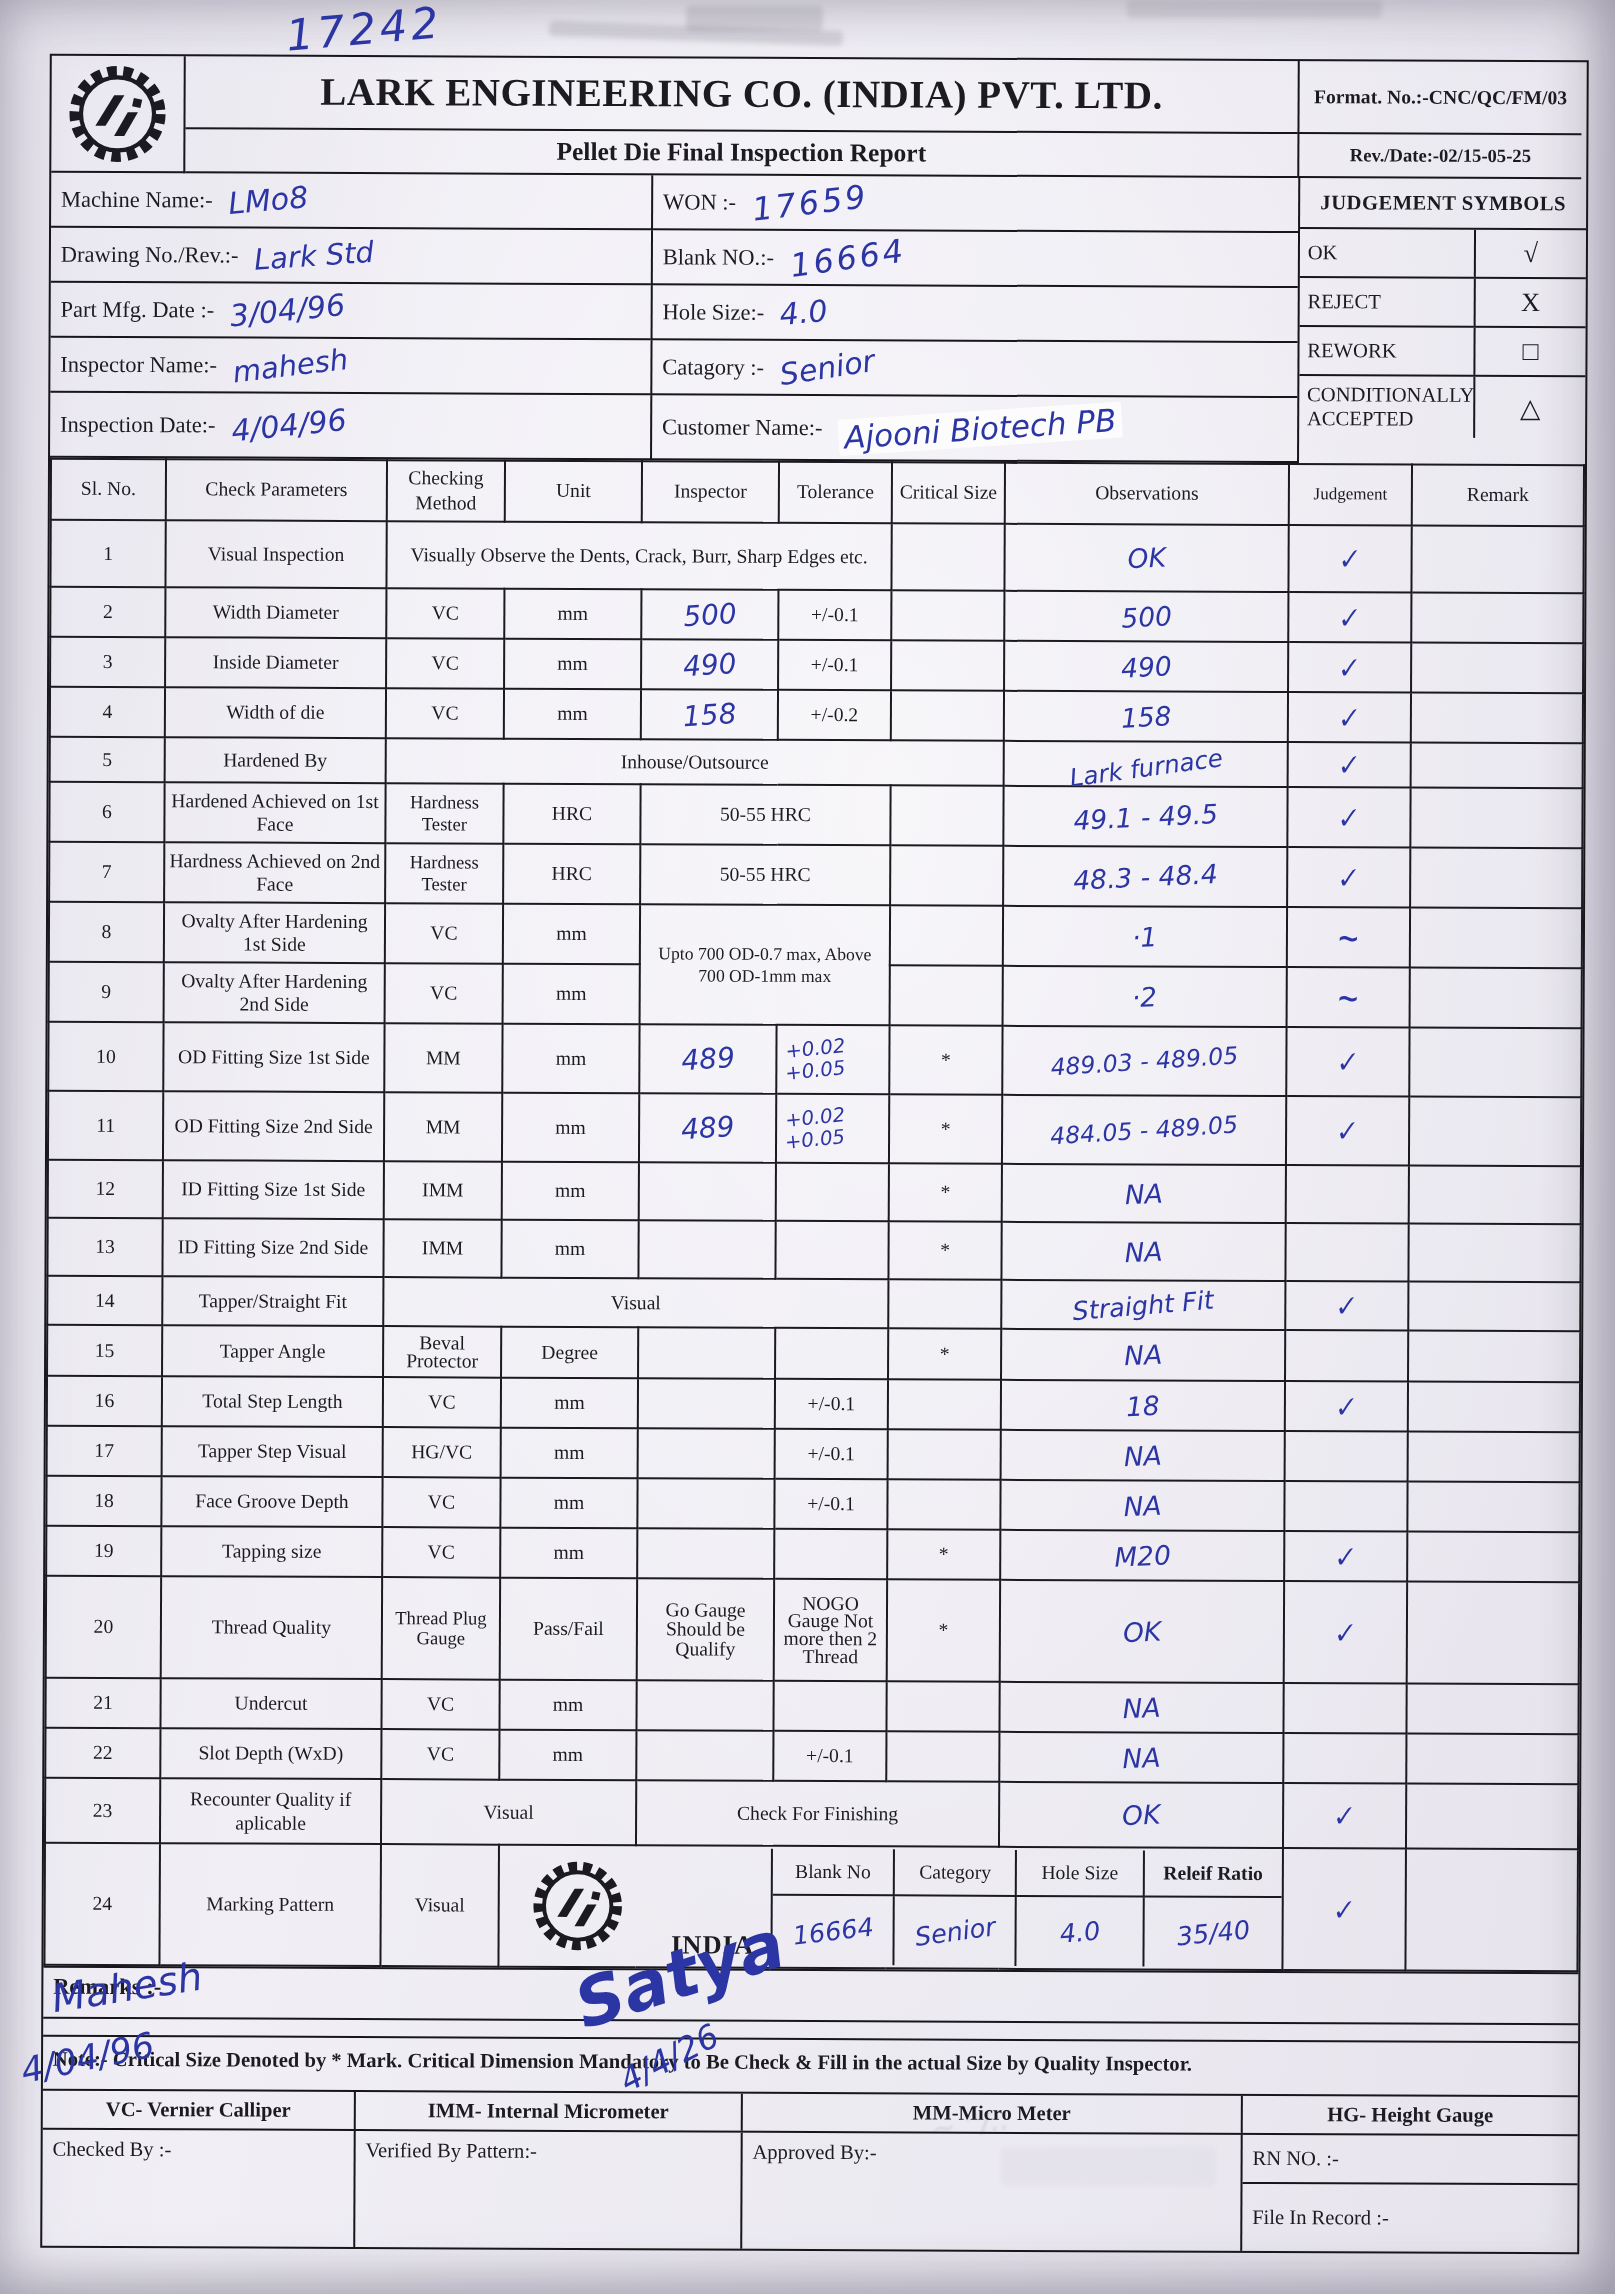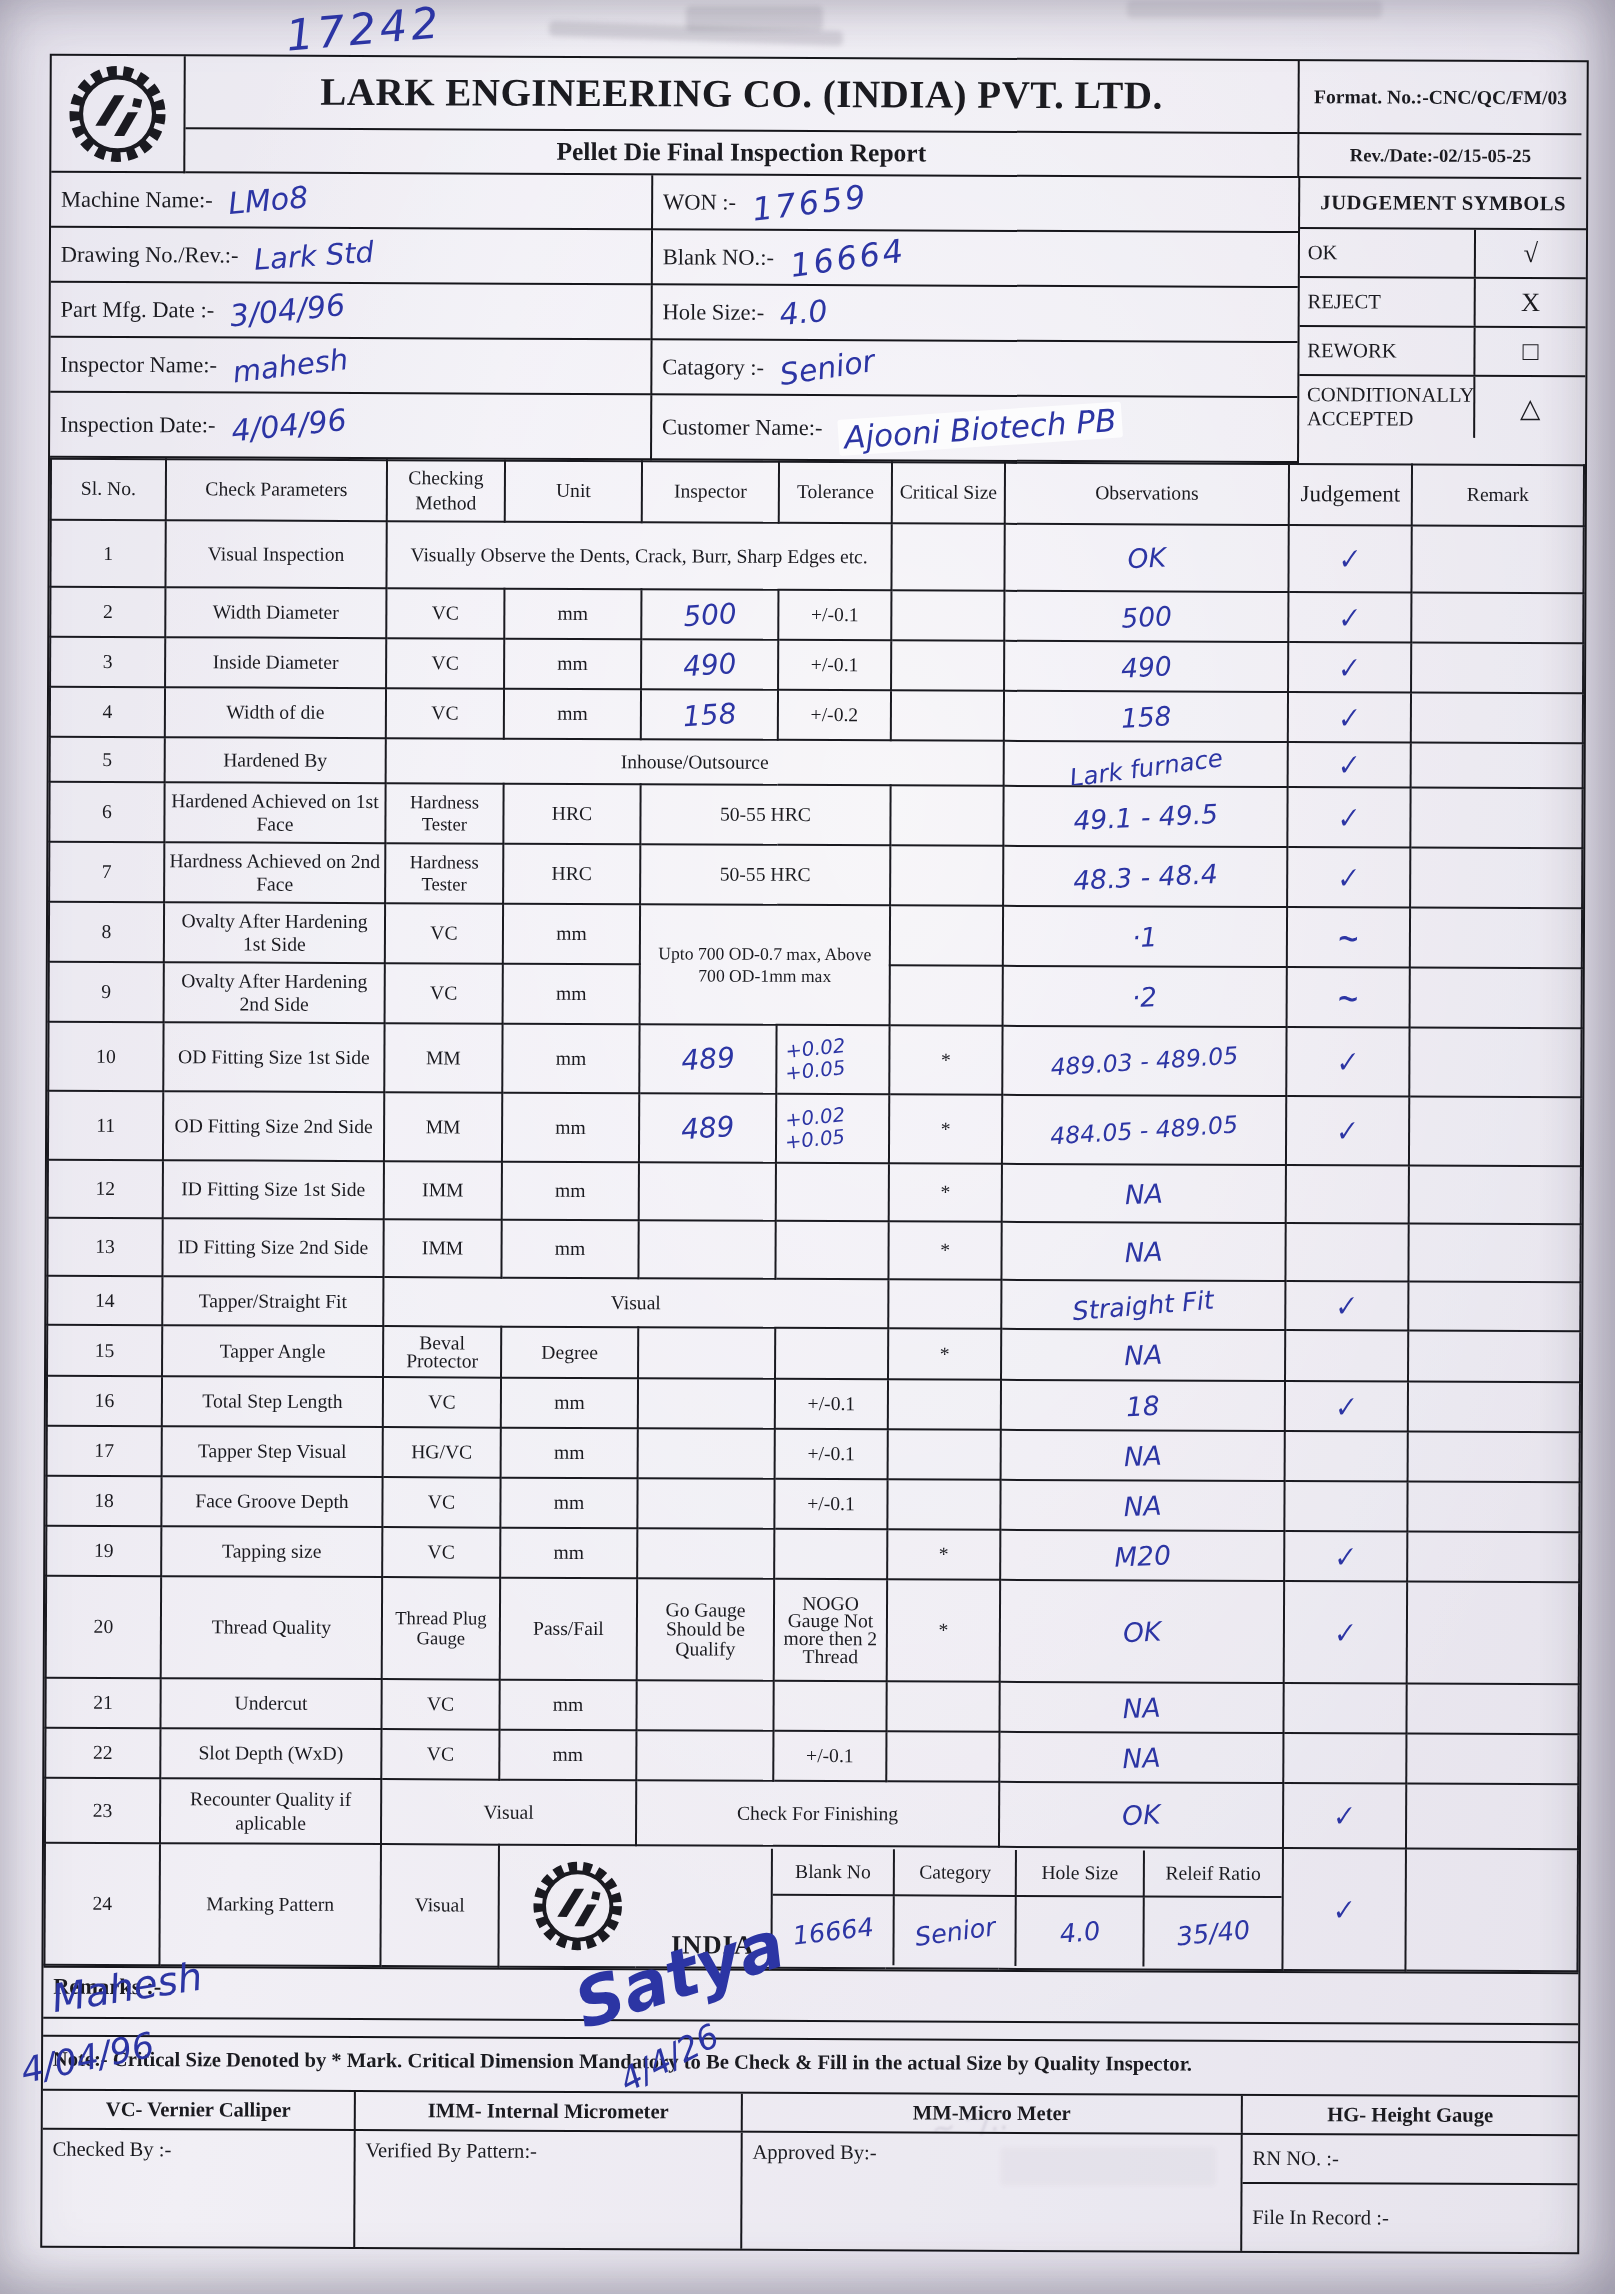--- a/index.html
+++ b/index.html
@@ -186,21 +186,21 @@
       <tbody>
           <tr style="height:61px">
         <th class="colh">Sl. No.</th>
         <th class="colh">Check Parameters</th>
         <th class="colh">Checking Method</th>
         <th class="colh">Unit</th>
         <th class="colh">Inspector</th>
         <th class="colh">Tolerance</th>
         <th class="colh">Critical Size</th>
         <th class="colh">Observations</th>
-        <th class="colh" style="font-size:23px">Judgement</th>
+        <th class="colh" style="font-size:17px">Judgement</th>
         <th class="colh">Remark</th>
       </tr>
 
       <tr class="rh-a">
         <td>1</td>
         <td class="pl">Visual Inspection</td>
         <td colspan="4" class="spec">Visually Observe the Dents, Crack, Burr, Sharp Edges etc.</td>
         <td></td>
         <td><span class="hw hw-obs">OK</span></td>
         <td><span class="tick">✓</span></td>
@@ -497,21 +497,21 @@
                 <polygon points="34,74 56,38 68,38 46,74" fill="#1a1a20"></polygon>
                 <polygon points="56,86 72,58 84,58 68,86" fill="#1a1a20"></polygon>
                 <rect x="78" y="42" width="10" height="10" fill="#1a1a20" transform="rotate(12 83 47)"></rect>
               </svg>
             </div>
             <div class="mk-brand">INDIA</div>
             <div class="mk-tbl">
               <div class="mk-h">Blank No</div>
               <div class="mk-h">Category</div>
               <div class="mk-h">Hole Size</div>
-              <div class="mk-h" style="border-right:none;">Releif Ratio</div>
+              <div class="mk-h" style="border-right:none;font-weight:bold;">Releif Ratio</div>
               <div class="mk-v">
                     <span class="hw" style="font-size:25.5px;transform:rotate(-7deg);">16664</span>
                   </div>
               <div class="mk-v">
                     <span class="hw" style="font-size:25.5px;transform:rotate(-8deg);">Senior</span>
                   </div>
               <div class="mk-v">
                     <span class="hw" style="font-size:25.5px;transform:rotate(-5deg);">4.0</span>
                   </div>
               <div class="mk-v" style="border-right:none;">

